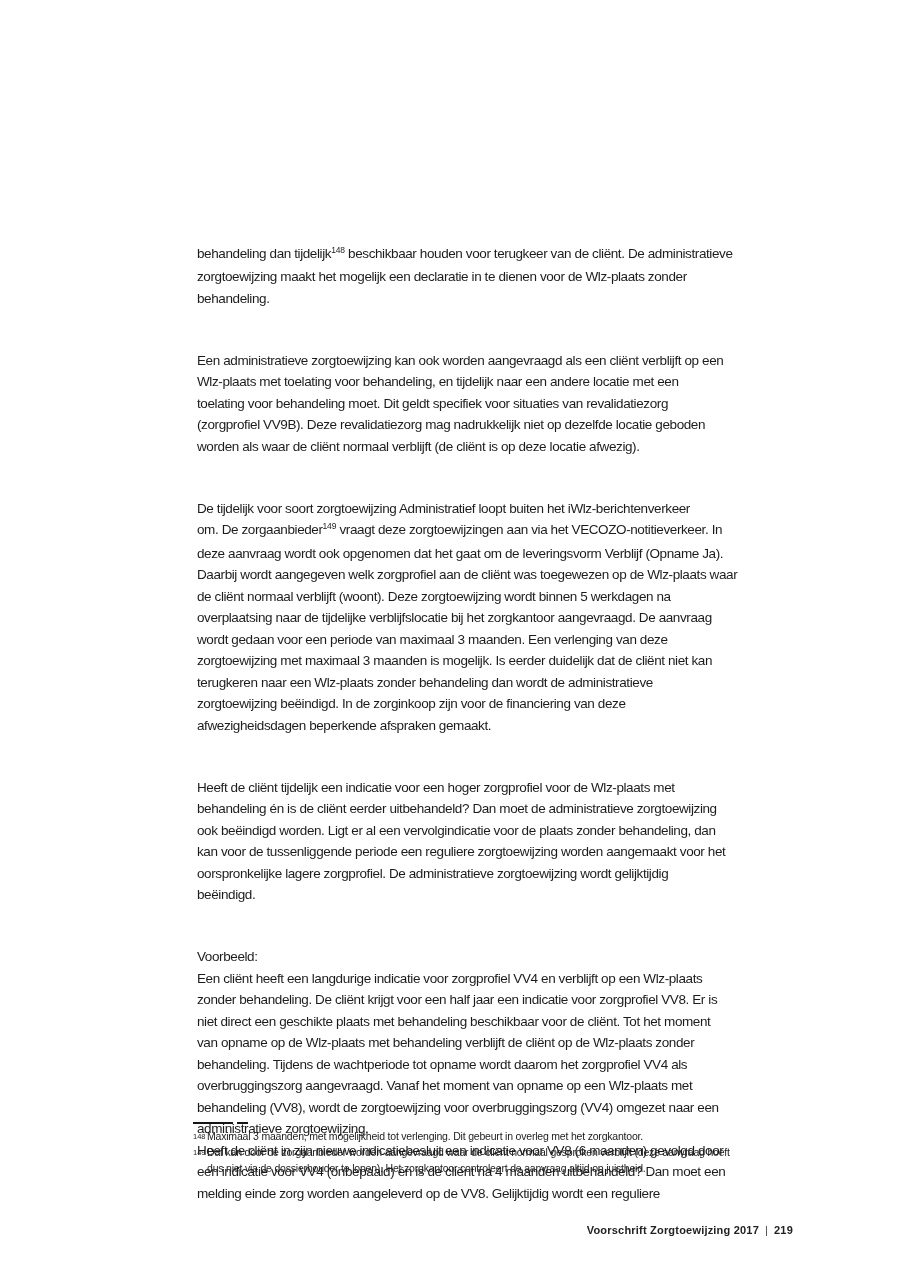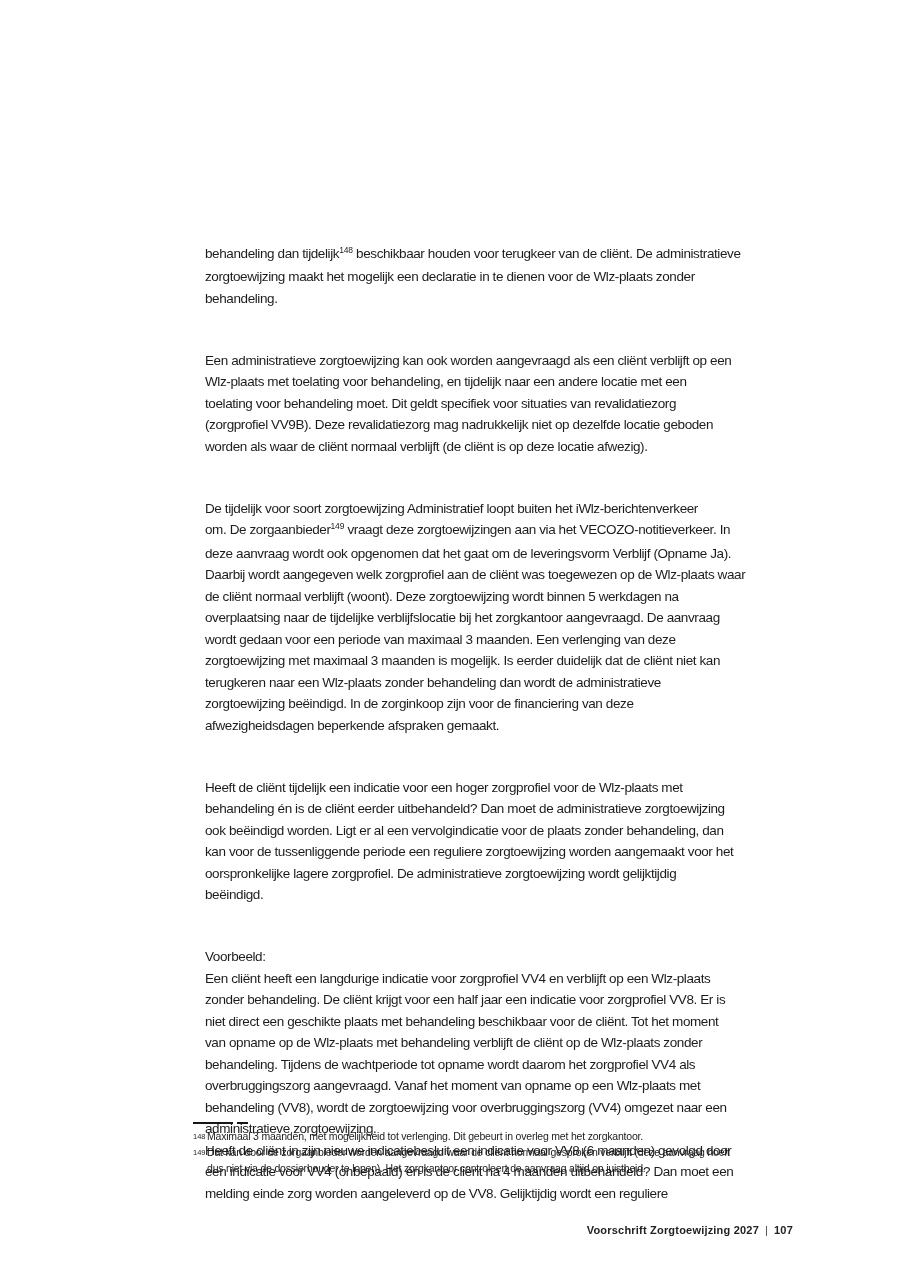--- a/index.html
+++ b/index.html
@@ -22,21 +22,21 @@
     left: 193px;
     top: 221px;
     width: 625px;
     font-size: 13.5px;
     line-height: 21.5px;
     letter-spacing: -0.4px;
     color: #1c1c1c;
     white-space: pre-line;
   }
   .body-text p {
-    margin: 0 0 19px 12px;
+    margin: 0 0 19px 4px;
   }
   .body-text p:last-child { margin-bottom: 0; }
   .fn-ref {
     font-size: 8.5px;
     letter-spacing: -0.2px;
     vertical-align: baseline;
     position: relative;
     top: -5px;
   }
   .footnote-sep {
@@ -144,18 +144,18 @@
         <div class="footnote-body">Maximaal 3 maanden, met mogelijkheid tot verlenging. Dit gebeurt in overleg met het zorgkantoor.</div>
       </div>
     <div class="footnote">
         <span class="footnote-marker">149</span>
         <div class="footnote-body">Dat kan door de zorgaanbieder worden aangevraagd waar de cliënt normaal gesproken verblijft (deze aanvraag hoeft
 dus niet via de dossierhouder te lopen). Het zorgkantoor controleert de aanvraag altijd op juistheid.</div>
       </div>
   </section>
 
   <footer class="page-footer">
-    <span>Voorschrift Zorgtoewijzing 2027</span>
+    <span>Voorschrift Zorgtoewijzing 2017</span>
     <span class="divider">|</span>
-    <span>107</span>
+    <span>219</span>
   </footer>
 
 </div>
 
 </body></html>

